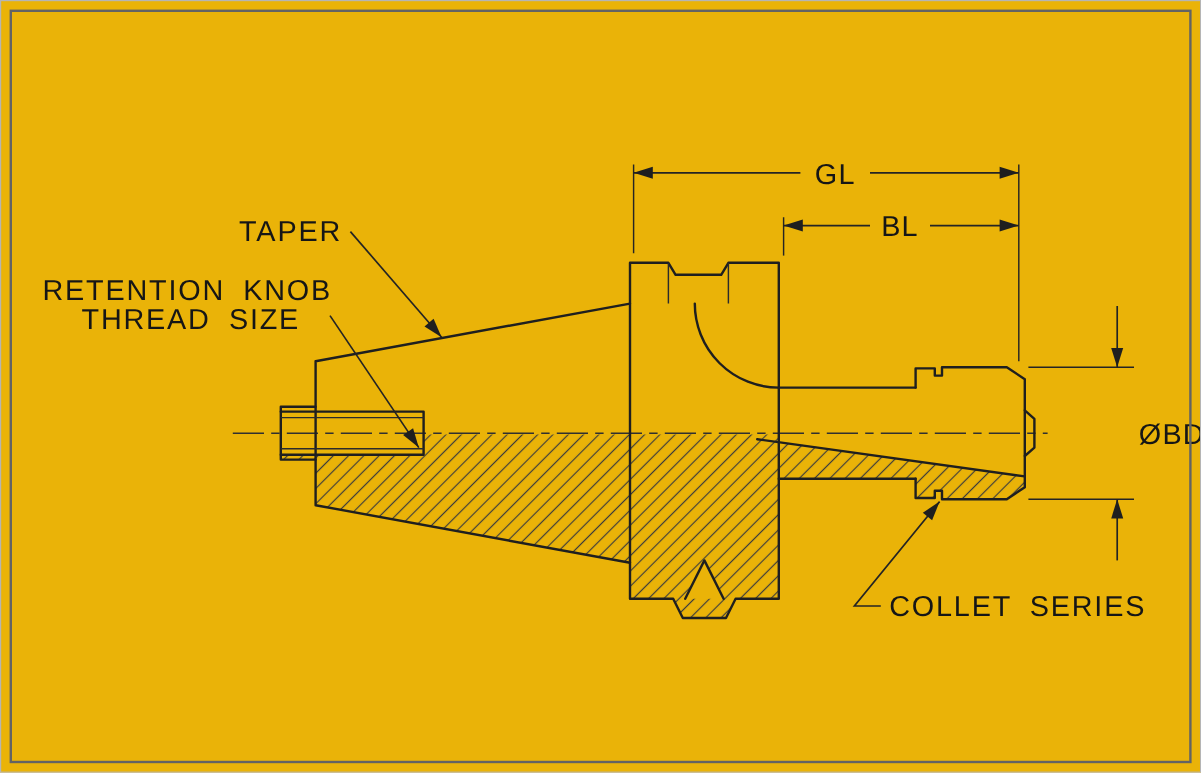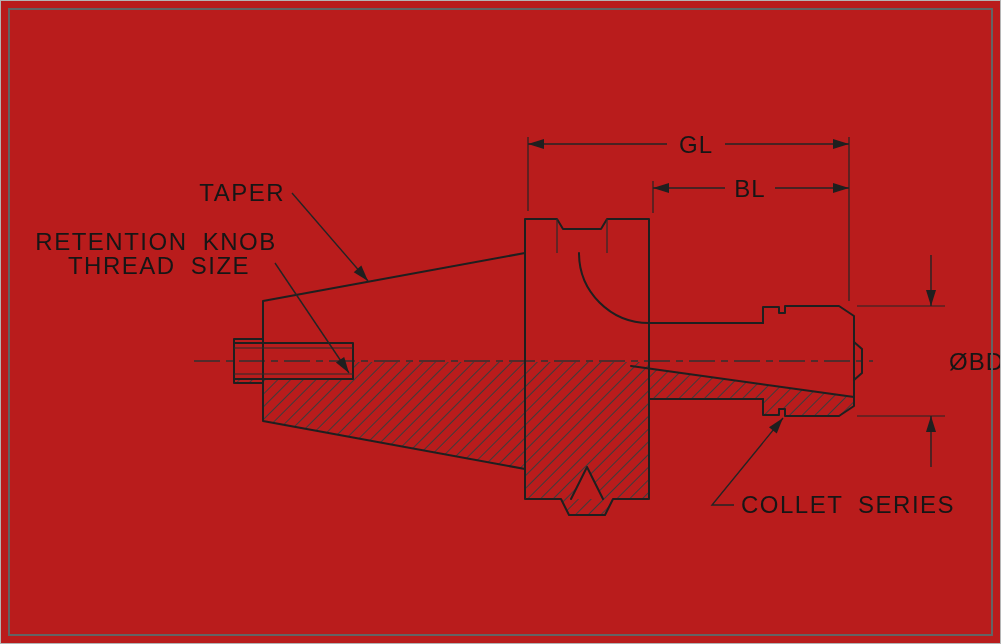--- a/index.html
+++ b/index.html
@@ -1,20 +1,20 @@
 <!DOCTYPE html>
 <html><head>
 <meta charset="utf-8">
 <style>
   html, body { margin: 0; padding: 0; background: #ffffff; }
   .canvas {
     position: relative;
     width: 1001px;
     height: 644px;
-    background: #b91c1c;
+    background: #eab308;
     box-sizing: border-box;
     border: 1px solid #b5b5b5;
     overflow: hidden;
     font-family: "Liberation Sans", sans-serif;
   }
   .frame {
     position: absolute;
     inset: 7px;
     border: 2px solid #636363;
     pointer-events: none;

